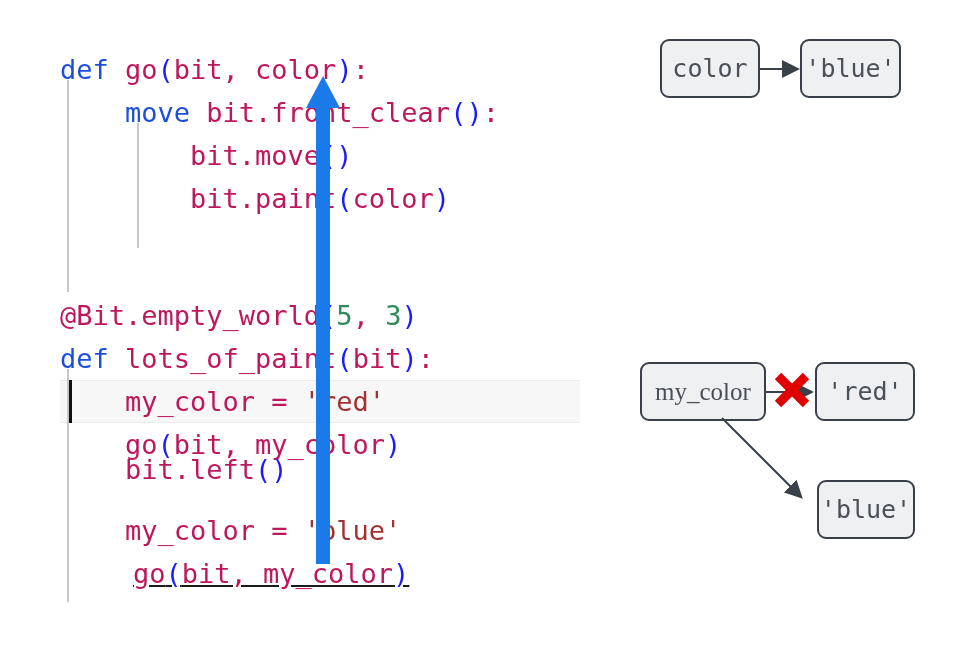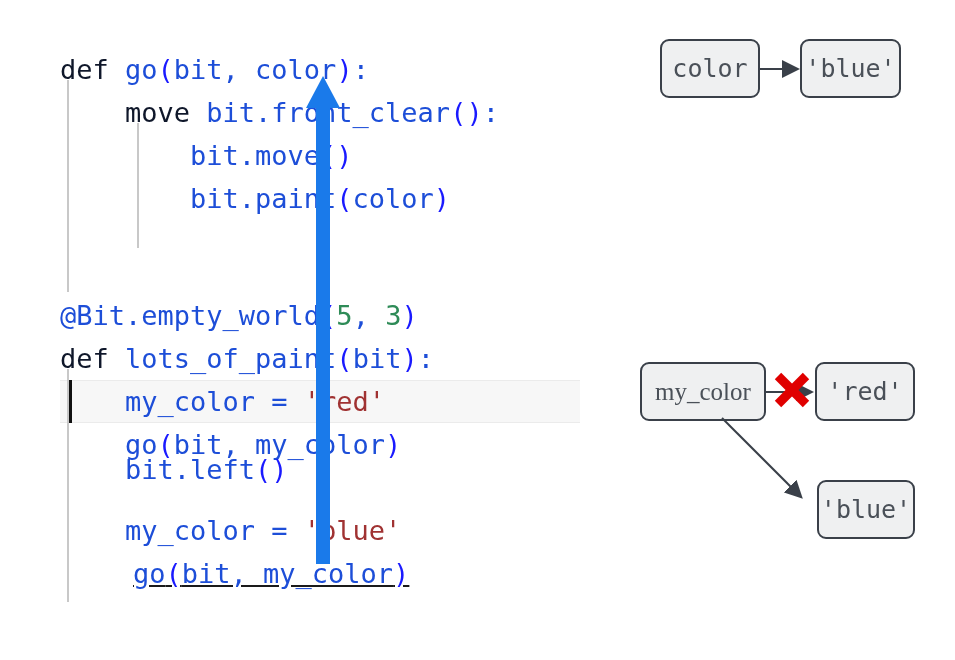--- a/index.html
+++ b/index.html
@@ -26,25 +26,25 @@
     position: absolute;
     left: 60px;
     height: 43px;
     line-height: 43px;
     white-space: pre;
     font-family: "DejaVu Sans Mono", "Liberation Mono", monospace;
     font-size: 27px;
     color: #1a1a1a;
     letter-spacing: 0px;
   }
-  .tok-kw   { color: #0f172a; }
+  .tok-kw   { color: #1d4ed8; }
   .tok-punc { color: #1a1aff; }
   .tok-num  { color: #2e8b57; }
   .tok-str  { color: #a03232; }
-  .tok-plain{ color: #1d4ed8; }
+  .tok-plain{ color: #be185d; }
 
   
   .indent-guide {
     position: absolute;
     width: 2px;
     background: #c8c8c8;
   }
 
   
   #current-line-highlight {

